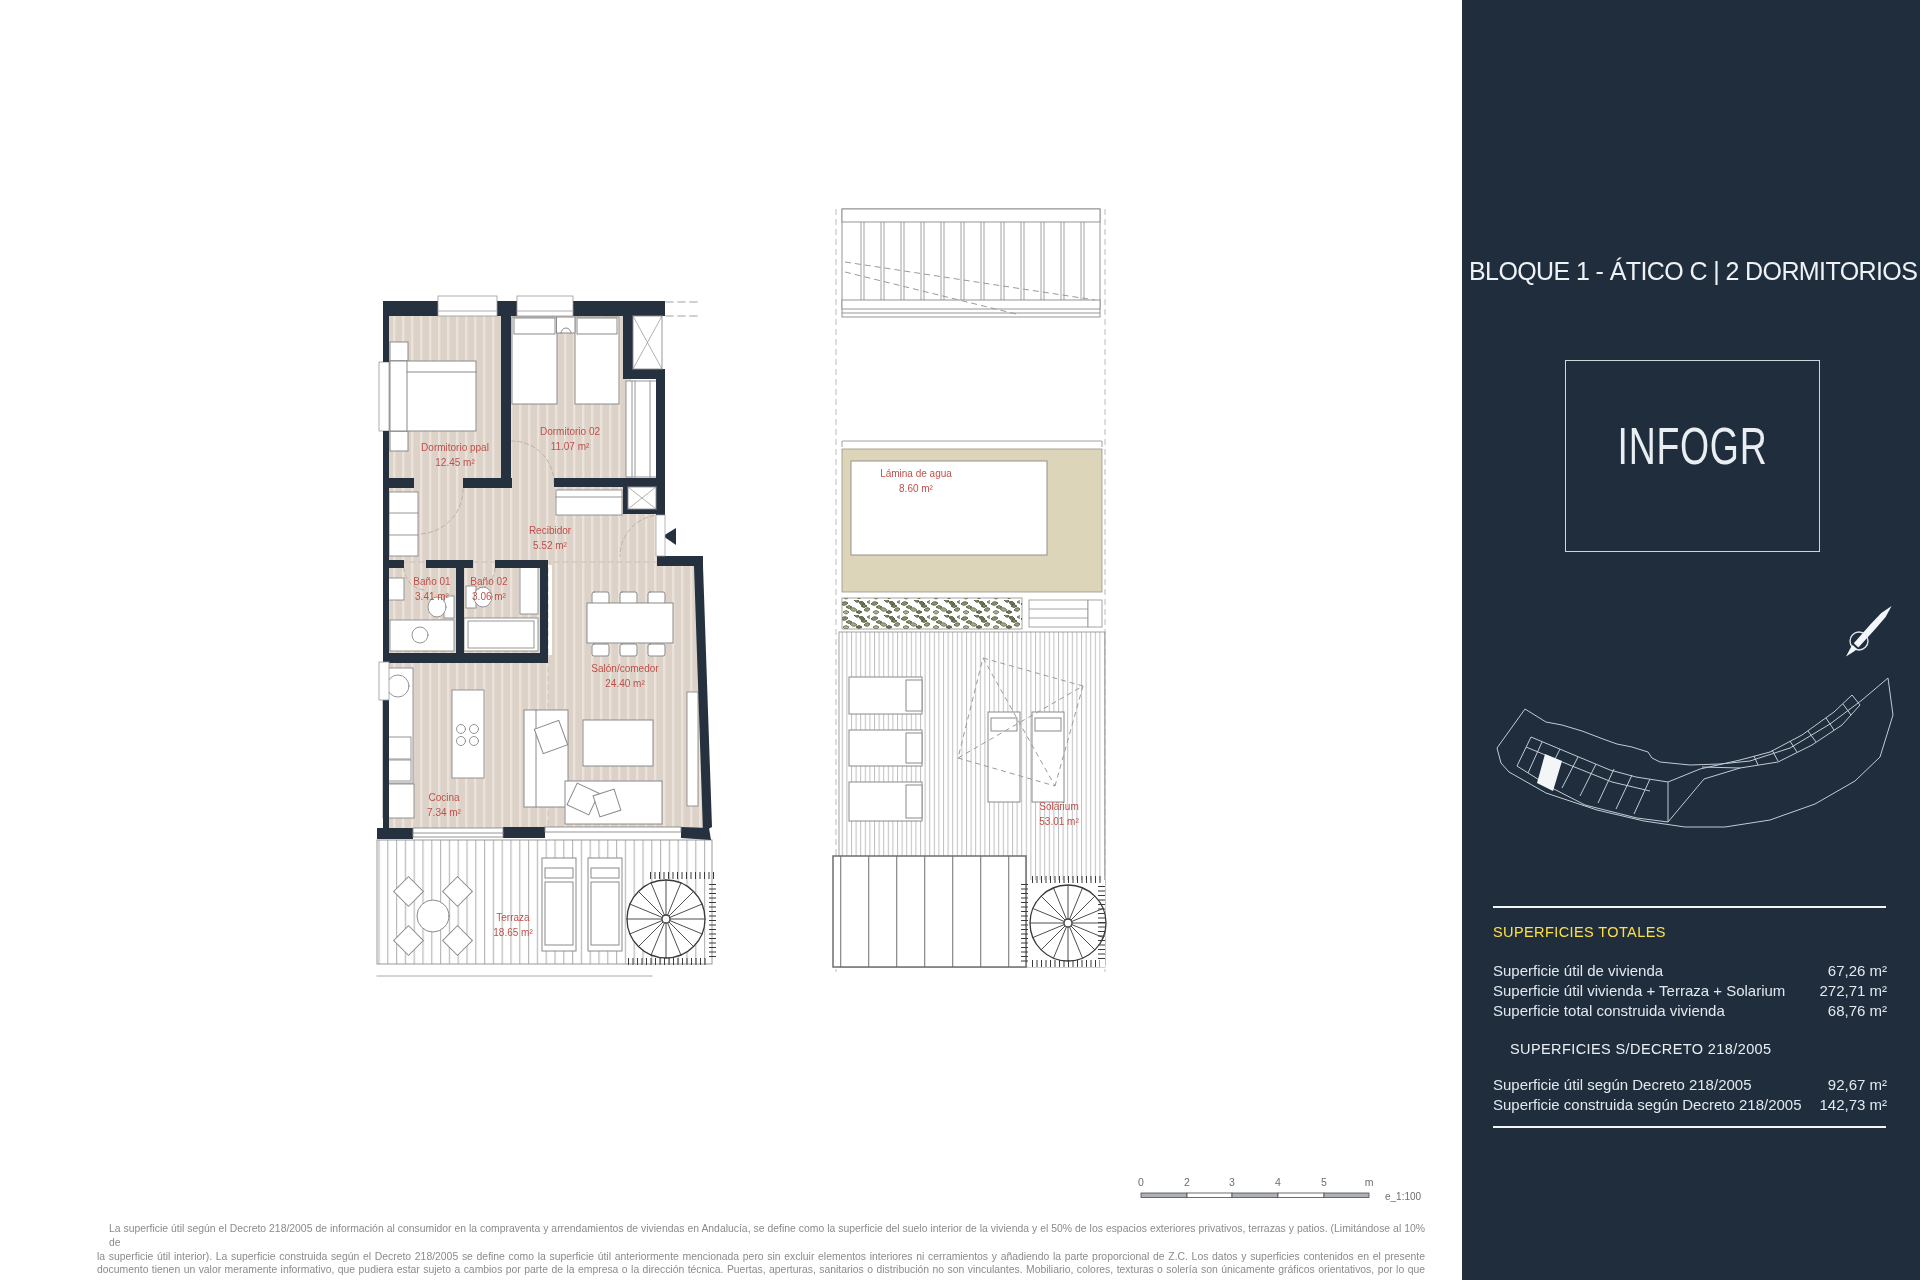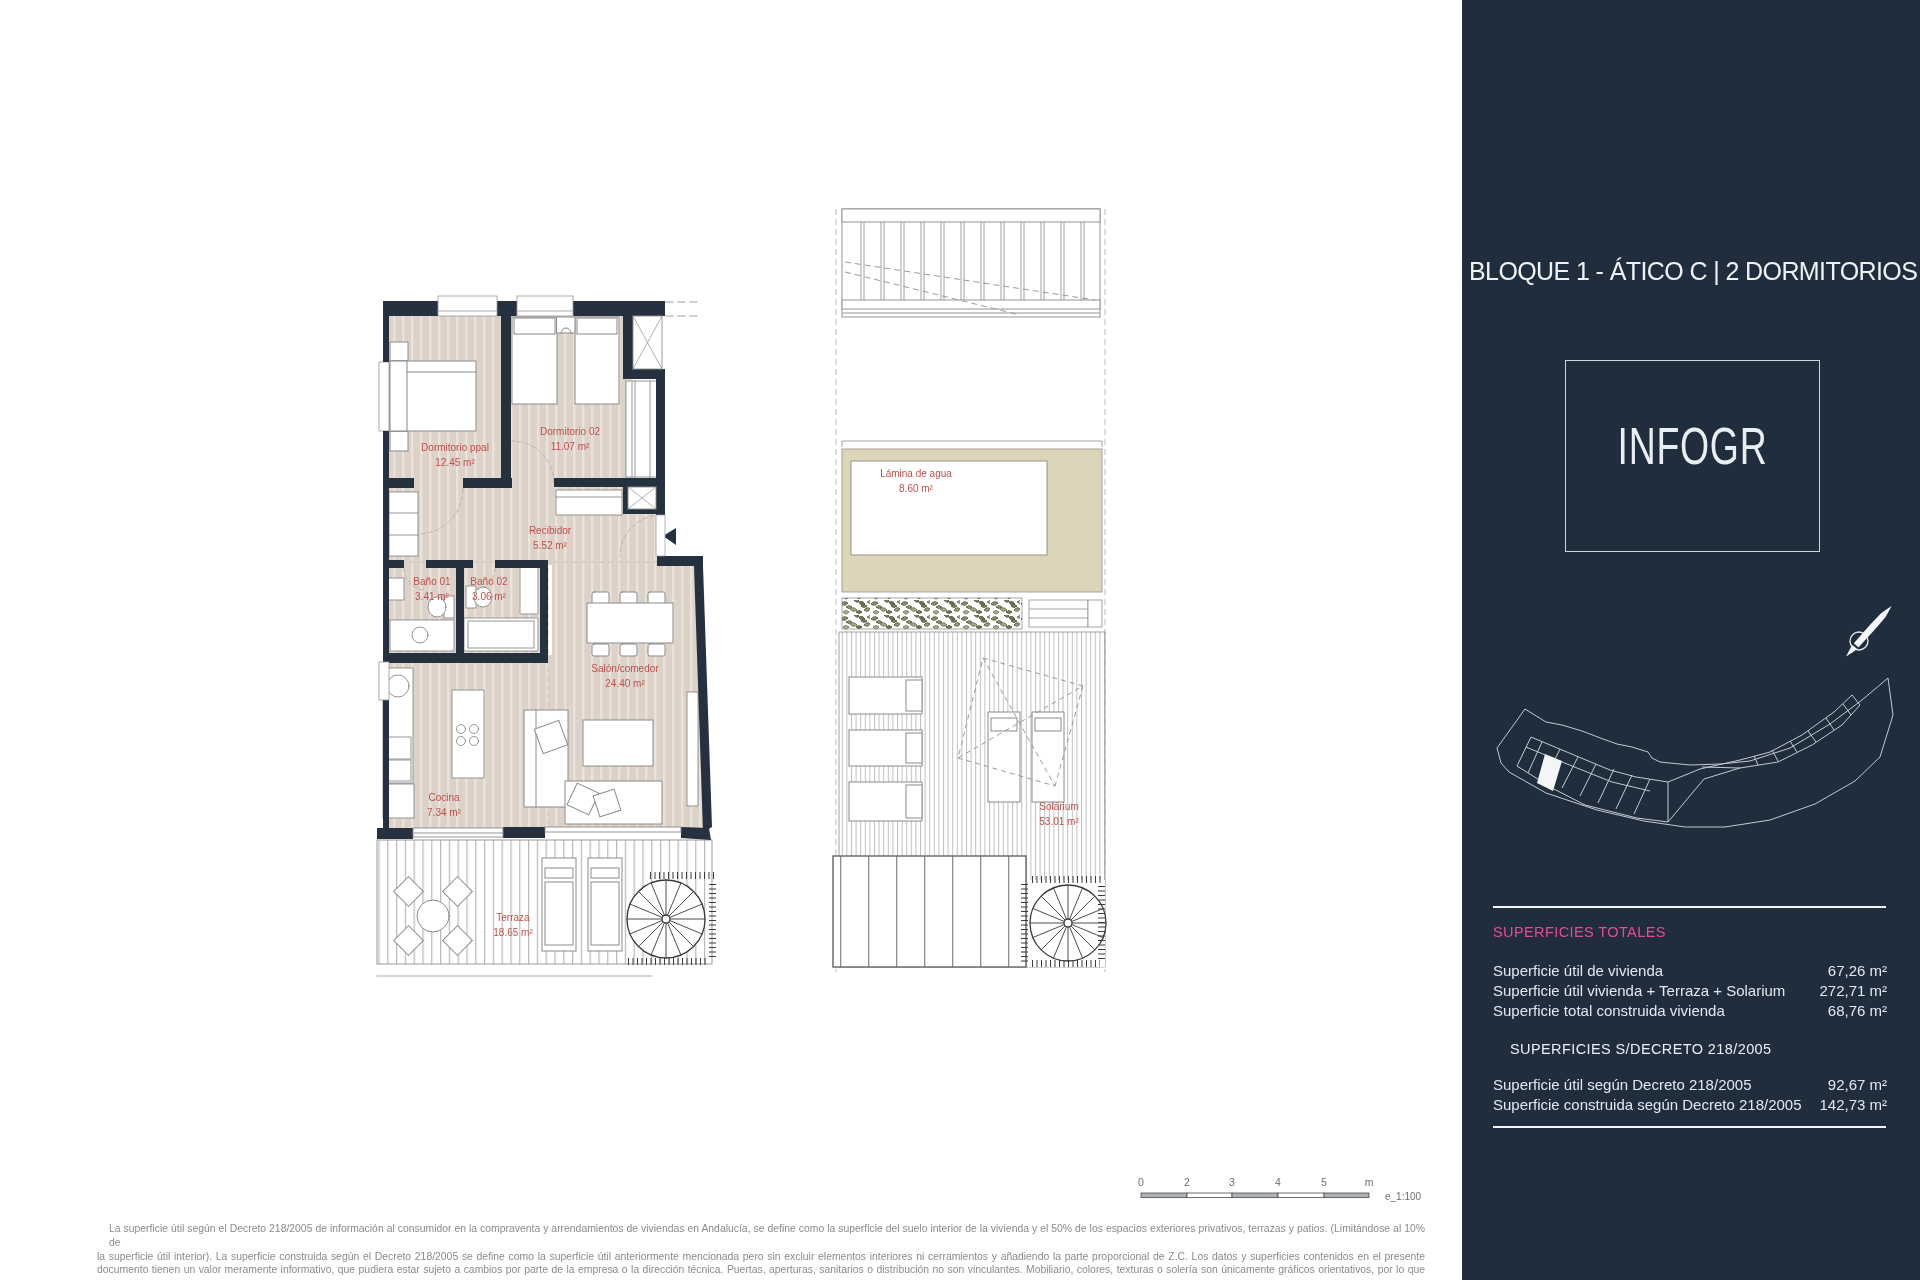--- a/index.html
+++ b/index.html
@@ -453,21 +453,21 @@
       <path d="M258,105 L288,97 L320,80 L352,57 L370,40 M258,113 L296,107 L330,90 L360,70 L378,50 M370,40 L378,50"></path>
 
       <path d="M272,101 L276,110 M290,95 L296,106 M308,86 L315,97 M326,76 L334,87 M344,63 L352,75 M361,49 L369,60"></path>
 
       <polygon points="63,99 80,106 71,136 55,128" fill="#f3f5f7" stroke="none"></polygon>
     </g>
   </svg>
 
   <div class="abs" style="left:31px;top:906px;width:393px;height:2px;background:#f2f5f7;"></div>
 
-  <div class="abs" style="left:31px;top:924px;font-size:14.5px;letter-spacing:0.4px;color:#ec4899;">SUPERFICIES TOTALES</div>
+  <div class="abs" style="left:31px;top:924px;font-size:14.5px;letter-spacing:0.4px;color:#fde047;">SUPERFICIES TOTALES</div>
 
   <div class="abs" style="left:31px;top:961px;width:394px;font-size:15px;line-height:20px;color:#e2e8ee;">
     <div>Superficie útil de vivienda<span style="float:right">67,26 m²</span></div>
     <div>Superficie útil vivienda + Terraza + Solarium<span style="float:right">272,71 m²</span></div>
     <div>Superficie total construida vivienda<span style="float:right">68,76 m²</span></div>
   </div>
 
   <div class="abs" style="left:48px;top:1041px;font-size:14.5px;letter-spacing:0.4px;color:#e9eef3;">SUPERFICIES S/DECRETO 218/2005</div>
 
   <div class="abs" style="left:31px;top:1075px;width:394px;font-size:15px;line-height:20px;color:#e2e8ee;">

